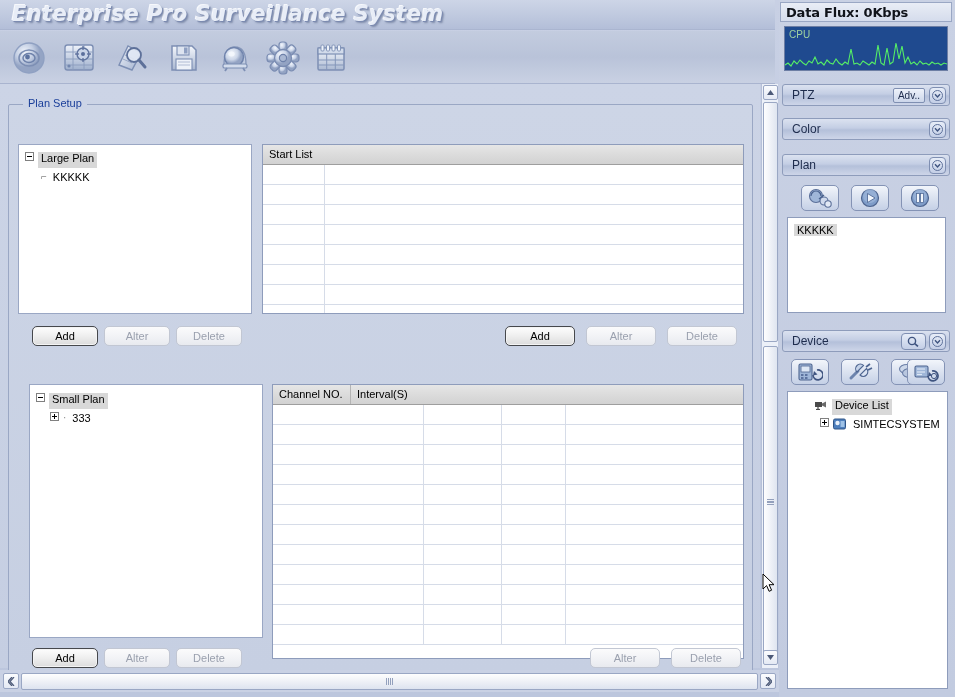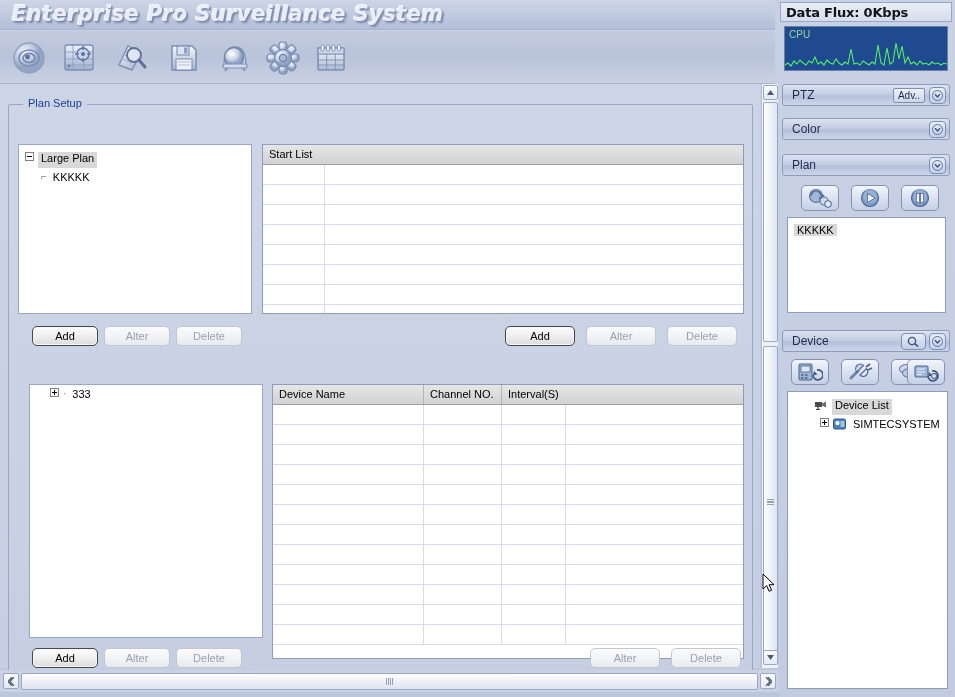--- a/index.html
+++ b/index.html
@@ -451,30 +451,33 @@
 
       <div class="btn focus" style="left:23px; top:221px; width:66px;">Add</div>
       <div class="btn disabled" style="left:95px; top:221px; width:66px;">Alter</div>
       <div class="btn disabled" style="left:167px; top:221px; width:66px;">Delete</div>
 
       <div class="btn focus" style="left:496px; top:221px; width:70px;">Add</div>
       <div class="btn disabled" style="left:577px; top:221px; width:70px;">Alter</div>
       <div class="btn disabled" style="left:658px; top:221px; width:70px;">Delete</div>
 
       <div class="treepane" style="left:20px; top:279px; width:234px; height:254px;">
+        <div class="tnode" style="margin:8px 0 0 6px;">
+          <span class="expander"></span>
+          <span class="nodelabel">Small Plan</span>
+        </div>
         <div class="tnode" style="margin:3px 0 0 20px;">
           <span class="expander plus"></span>
           <span class="dots">·</span>
           <span class="nodelabel plain">333</span>
         </div>
       </div>
 
       <div class="tablepane" style="left:263px; top:279px; width:472px; height:275px;">
         <div class="thead">
-          <div class="th" style="width:151px">Device Name</div>
           <div class="th" style="width:78px">Channel NO.</div>
           <div class="th" style="width:64px">Interval(S)</div>
         </div>
         <div id="dt-rows">
             <div class="trow">
               <div class="tcell" style="width: 151px;"></div>
               <div class="tcell" style="width: 78px;"></div>
               <div class="tcell" style="width: 64px;"></div>
               <div class="tcell" style="flex: 1 1 0%;"></div>
             </div>

